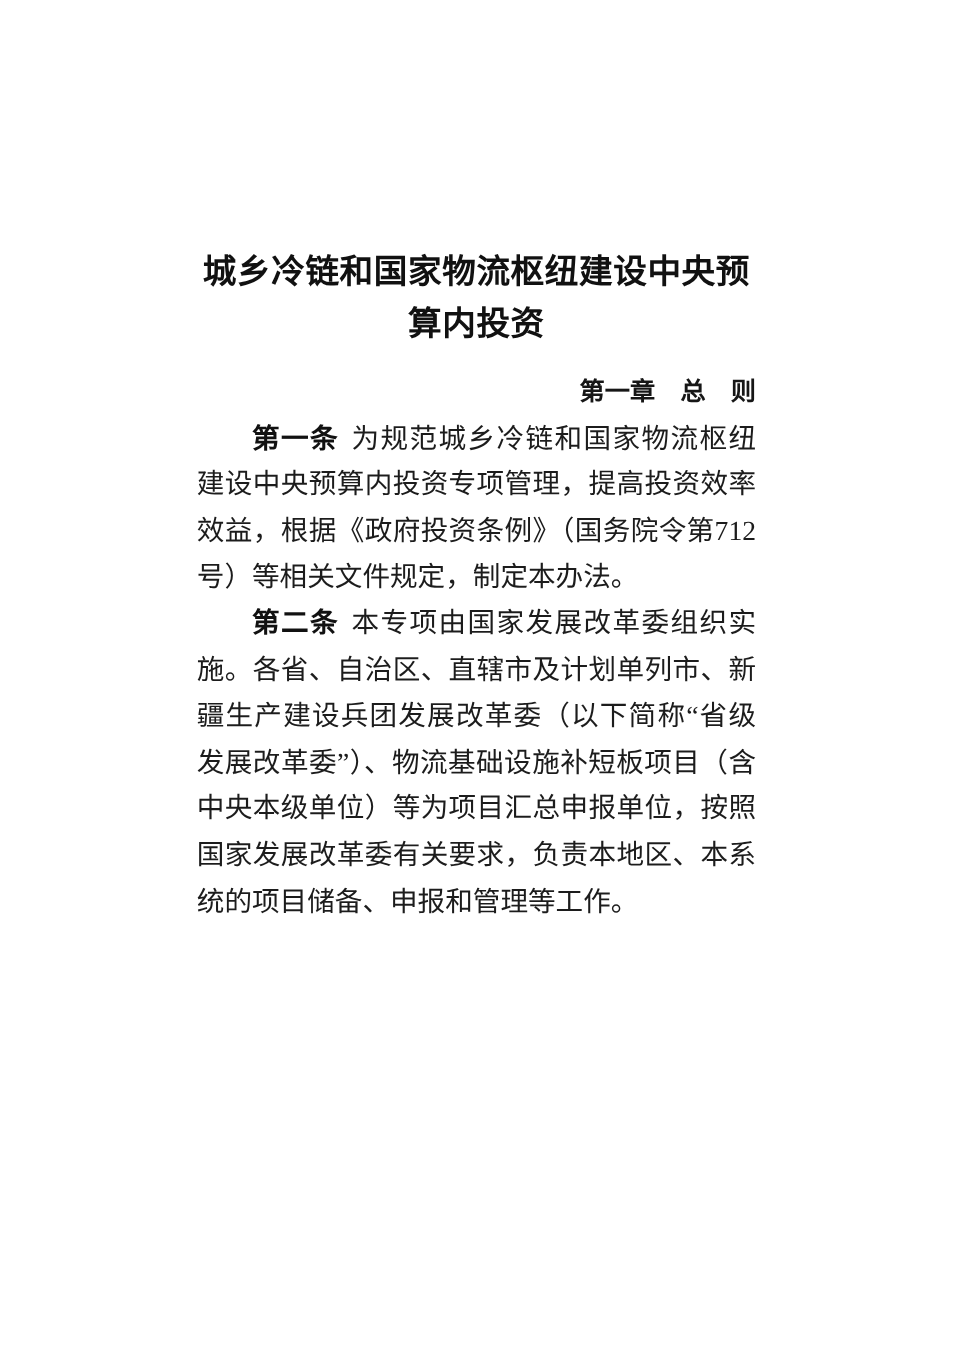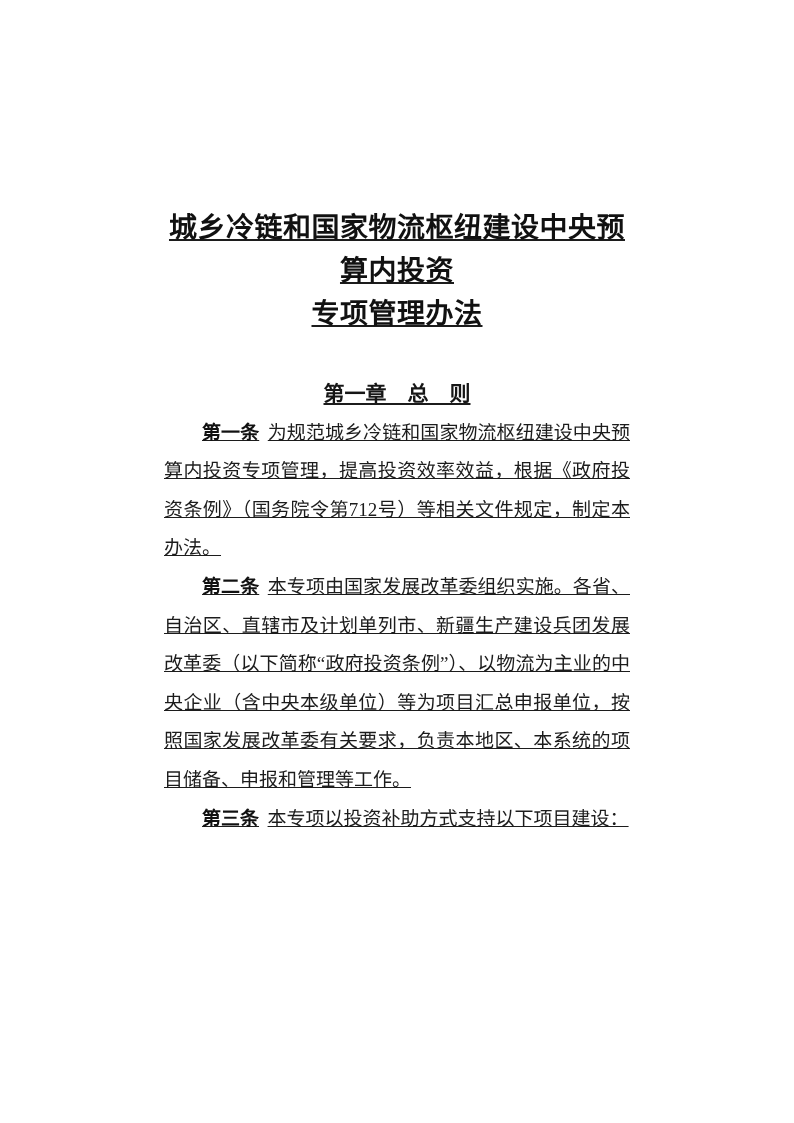--- a/index.html
+++ b/index.html
@@ -11,21 +11,20 @@
     position: relative;
     width: 660px;
     height: 1123px;
     margin: 0 auto;
     background: #ffffff;
     box-sizing: border-box;
     padding: 206px 97px 0 97px;
     overflow: hidden;
     color: #1c1c1c;
     font-family: "Liberation Serif", "DejaVu Serif", serif;
-    text-decoration: underline;
   }
   .doc-title {
     margin: 0;
     font-size: 28px;
     font-weight: bold;
     line-height: 43px;
     text-align: center;
     letter-spacing: 0.5px;
     color: #111111;
   }
@@ -35,54 +34,53 @@
   .chapter-heading {
     margin: 0;
     font-size: 21px;
     font-weight: bold;
     line-height: 38.6px;
     text-align: center;
     font-family: "Liberation Sans", "DejaVu Sans", sans-serif;
     color: #161616;
   }
   .chapter-heading.first {
-    margin-top: 40px;
+    margin-top: 16px;
+    text-align: right;
   }
   .chapter-heading.second {
     margin-top: 8px;
     margin-bottom: 4px;
   }
   .article {
     margin: 0;
-    font-size: 19px;
+    font-size: 23px;
     line-height: 38.6px;
     text-align: justify;
     text-justify: inter-character;
     text-indent: 2em;
     color: #1c1c1c;
   }
   .article .article-label {
     font-weight: bold;
     margin-right: 0.45em;
     color: #111111;
   }
 </style>
 </head>
 <body>
 
 <div class="page">
 
   <h1 class="doc-title">
     <span class="title-line">城乡冷链和国家物流枢纽建设中央预算内投资</span>
-    <span class="title-line">专项管理办法</span>
   </h1>
 
   <h2 class="chapter-heading first">第一章　总　则</h2>
 
   <p class="article"><span class="article-label">第一条</span><span>为规范城乡冷链和国家物流枢纽建设中央预算内投资专项管理，提高投资效率效益，根据《政府投资条例》（国务院令第712号）等相关文件规定，制定本办法。</span></p>
 
-  <p class="article"><span class="article-label">第二条</span><span>本专项由国家发展改革委组织实施。各省、自治区、直辖市及计划单列市、新疆生产建设兵团发展改革委（以下简称“政府投资条例”）、以物流为主业的中央企业（含中央本级单位）等为项目汇总申报单位，按照国家发展改革委有关要求，负责本地区、本系统的项目储备、申报和管理等工作。</span></p>
+  <p class="article"><span class="article-label">第二条</span><span>本专项由国家发展改革委组织实施。各省、自治区、直辖市及计划单列市、新疆生产建设兵团发展改革委（以下简称“省级发展改革委”）、物流基础设施补短板项目（含中央本级单位）等为项目汇总申报单位，按照国家发展改革委有关要求，负责本地区、本系统的项目储备、申报和管理等工作。</span></p>
 
 
-  <p class="article"><span class="article-label">第三条</span><span>本专项以投资补助方式支持以下项目建设：</span></p>
 
 
 </div>
 
 </body></html>

